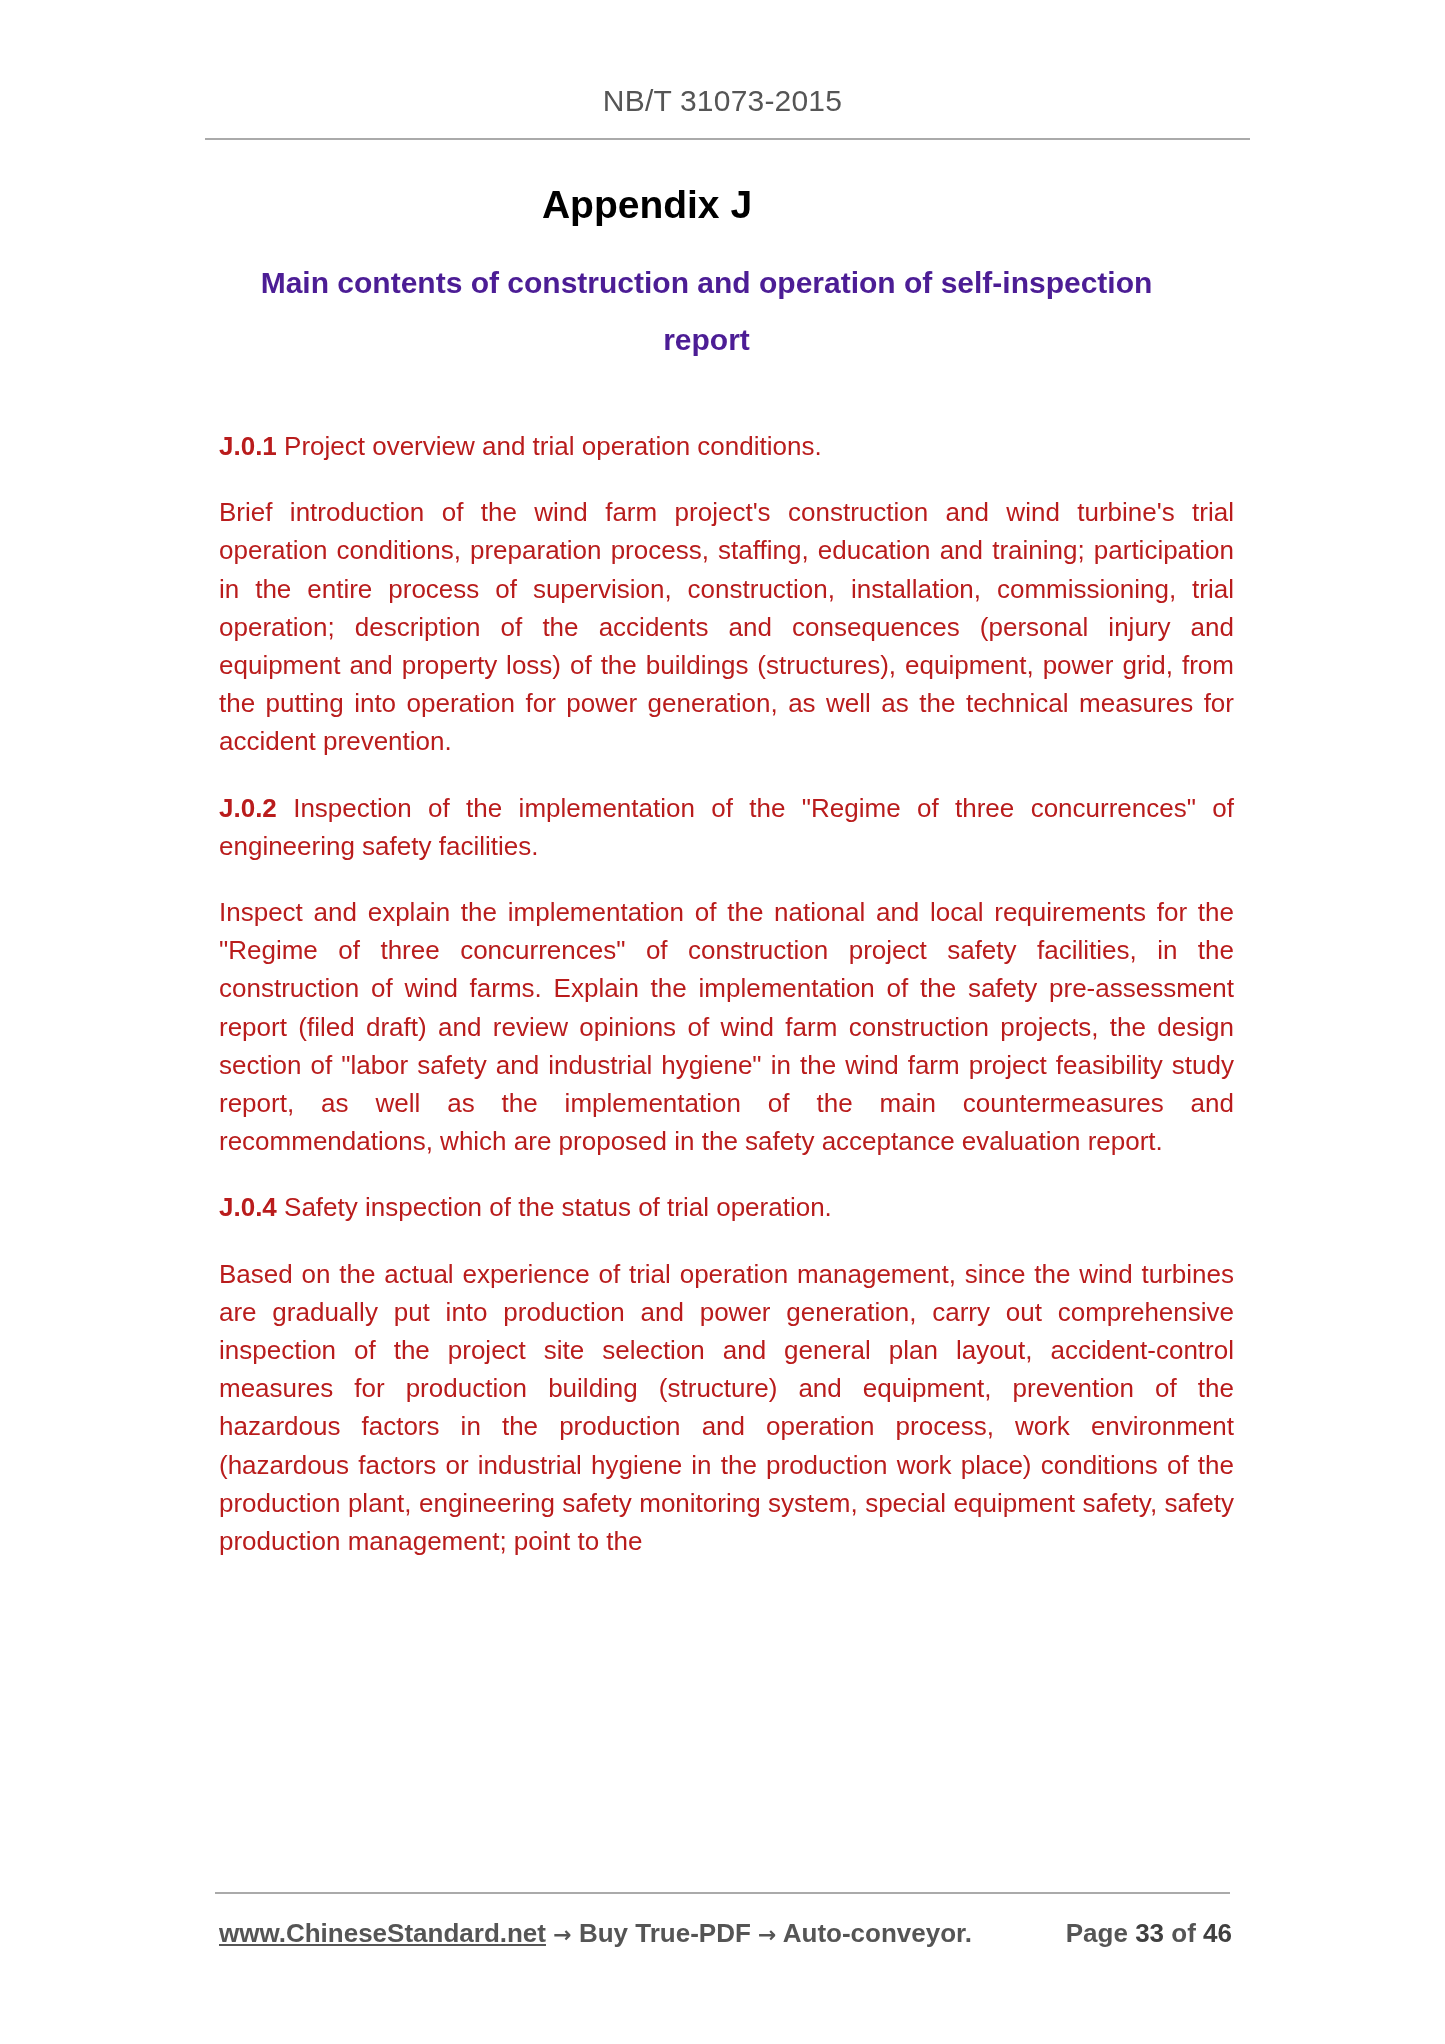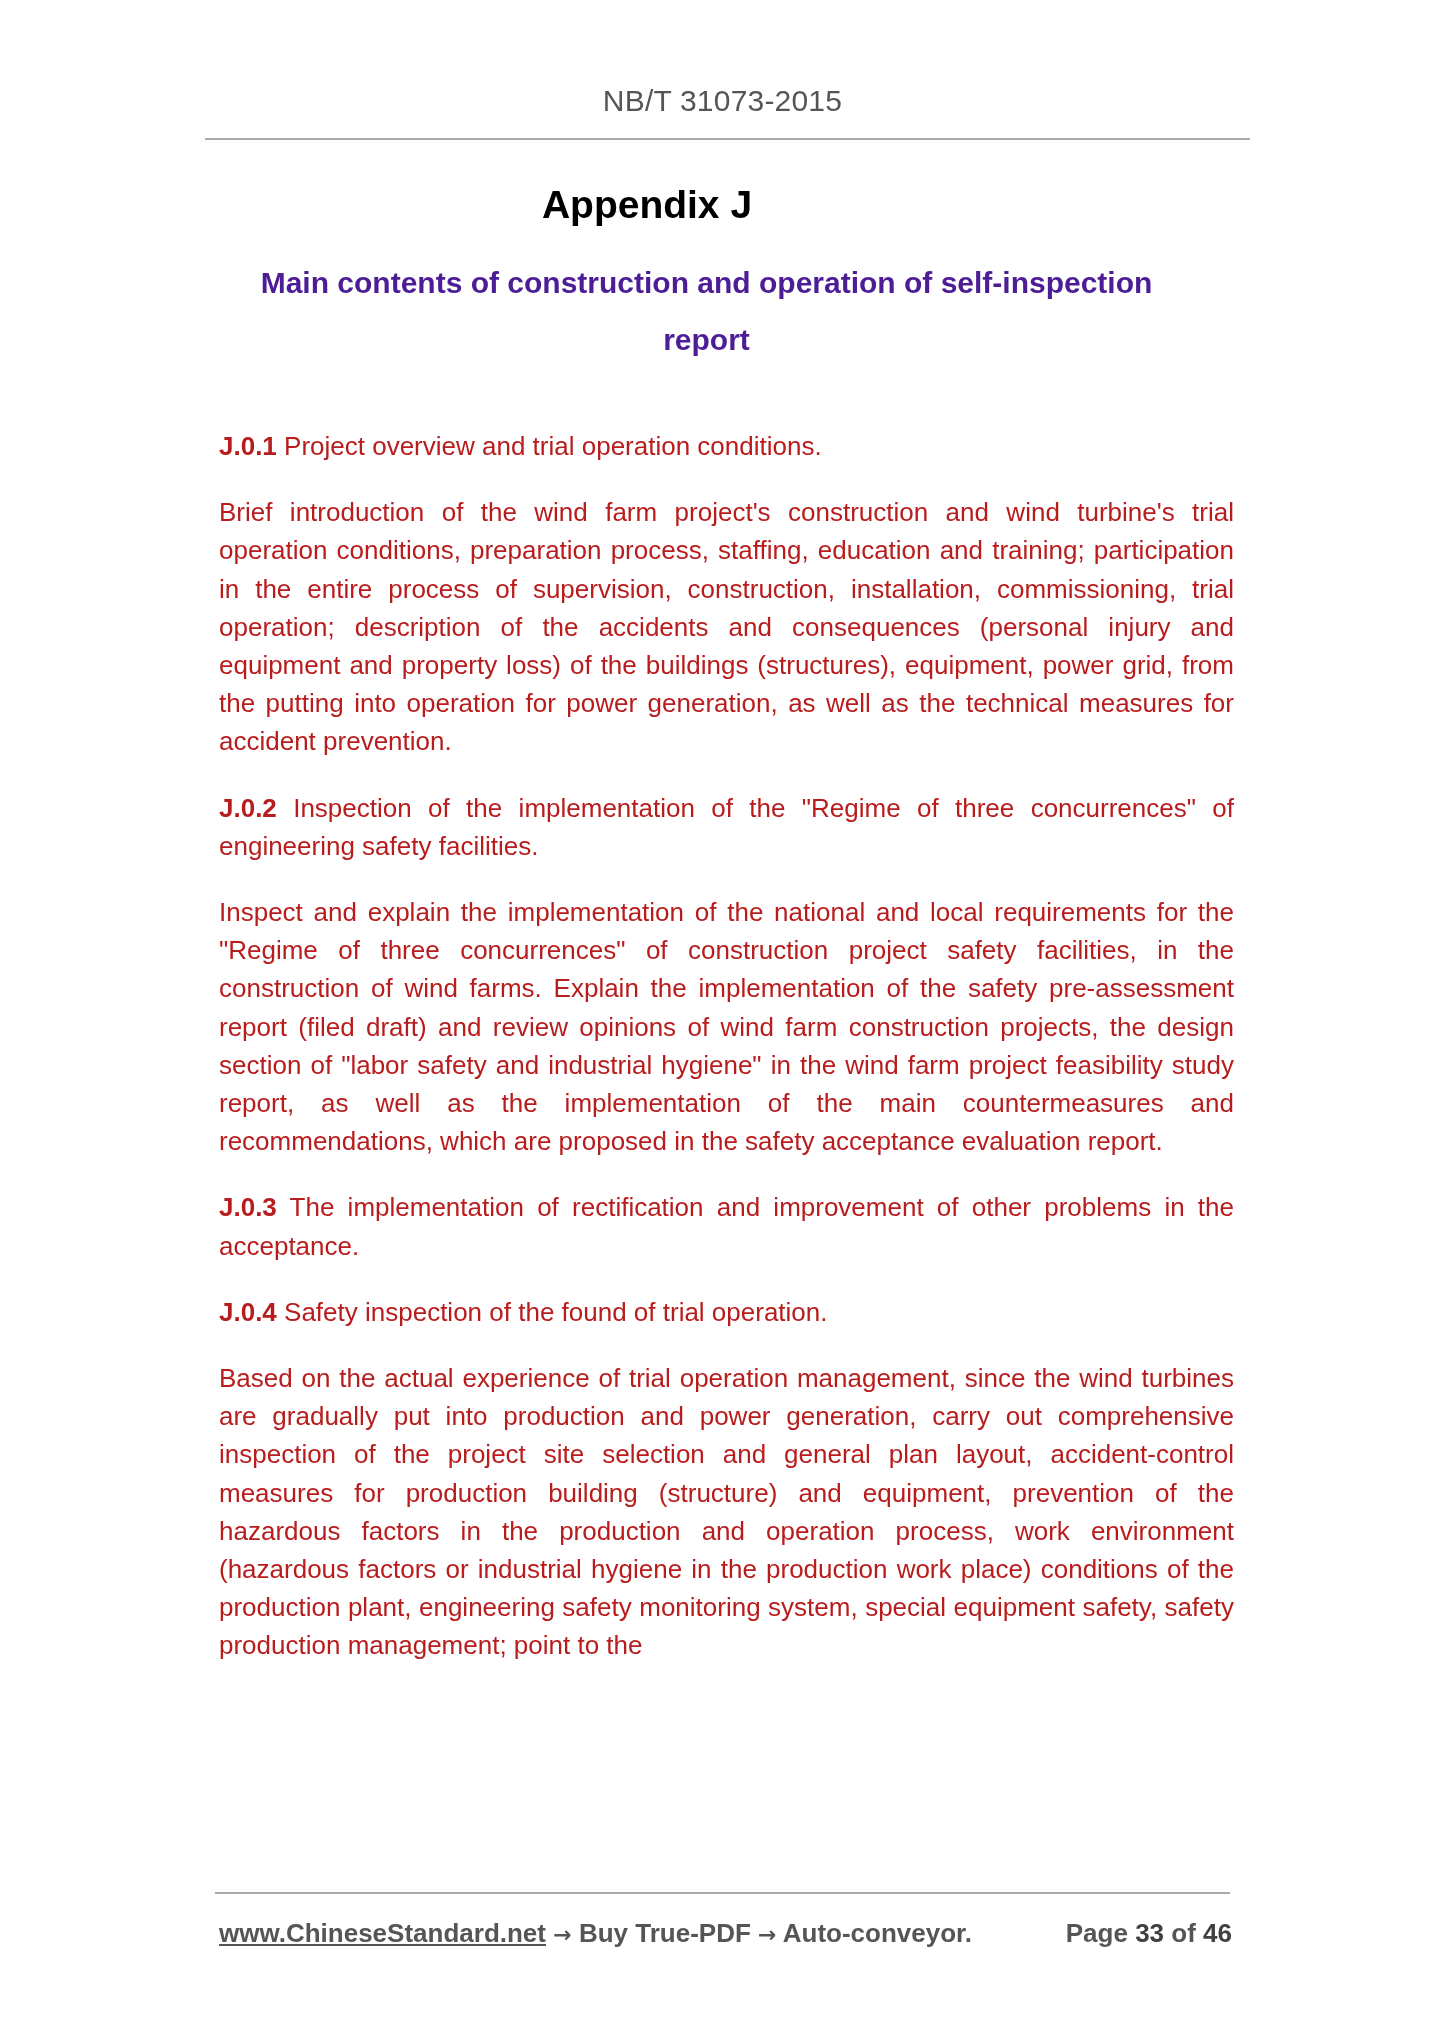--- a/index.html
+++ b/index.html
@@ -33,23 +33,22 @@
 <div class="title">Appendix J</div>
 <div class="subtitle">Main contents of construction and operation of self-inspection report</div>
 
 <div class="body">
   <p class="clause-head"><span class="num">J.0.1</span><span> Project overview and trial operation conditions.</span></p>
   <p>Brief introduction of the wind farm project's construction and wind turbine's trial operation conditions, preparation process, staffing, education and training; participation in the entire process of supervision, construction, installation, commissioning, trial operation; description of the accidents and consequences (personal injury and equipment and property loss) of the buildings (structures), equipment, power grid, from the putting into operation for power generation, as well as the technical measures for accident prevention.</p>
 
   <p><span class="num">J.0.2</span><span> Inspection of the implementation of the "Regime of three concurrences" of engineering safety facilities.</span></p>
   <p>Inspect and explain the implementation of the national and local requirements for the "Regime of three concurrences" of construction project safety facilities, in the construction of wind farms. Explain the implementation of the safety pre-assessment report (filed draft) and review opinions of wind farm construction projects, the design section of "labor safety and industrial hygiene" in the wind farm project feasibility study report, as well as the implementation of the main countermeasures and recommendations, which are proposed in the safety acceptance evaluation report.</p>
 
-  <p><span class="num">J.0.3</span><span> The implementation of rectification and improvement of other problems in the acceptance.</span></p>
 
-  <p class="clause-head"><span class="num">J.0.4</span><span> Safety inspection of the found of trial operation.</span></p>
+  <p class="clause-head"><span class="num">J.0.4</span><span> Safety inspection of the status of trial operation.</span></p>
   <p>Based on the actual experience of trial operation management, since the wind turbines are gradually put into production and power generation, carry out comprehensive inspection of the project site selection and general plan layout, accident-control measures for production building (structure) and equipment, prevention of the hazardous factors in the production and operation process, work environment (hazardous factors or industrial hygiene in the production work place) conditions of the production plant, engineering safety monitoring system, special equipment safety, safety production management; point to the</p>
 </div>
 
 <div class="footer-rule"></div>
 <div class="footer">
   <div>
     <a href="#">www.ChineseStandard.net</a>
     <span class="arrow">→</span>
     <span>Buy True-PDF</span>
     <span class="arrow">→</span>

